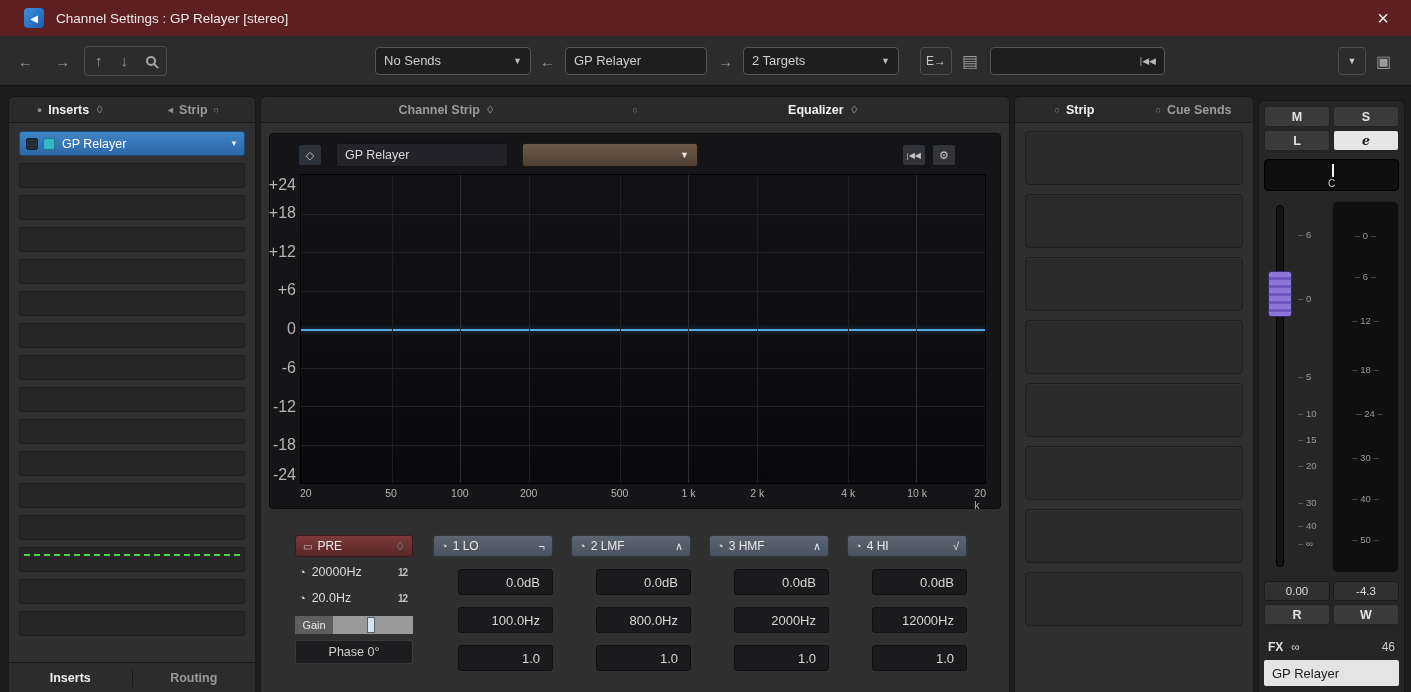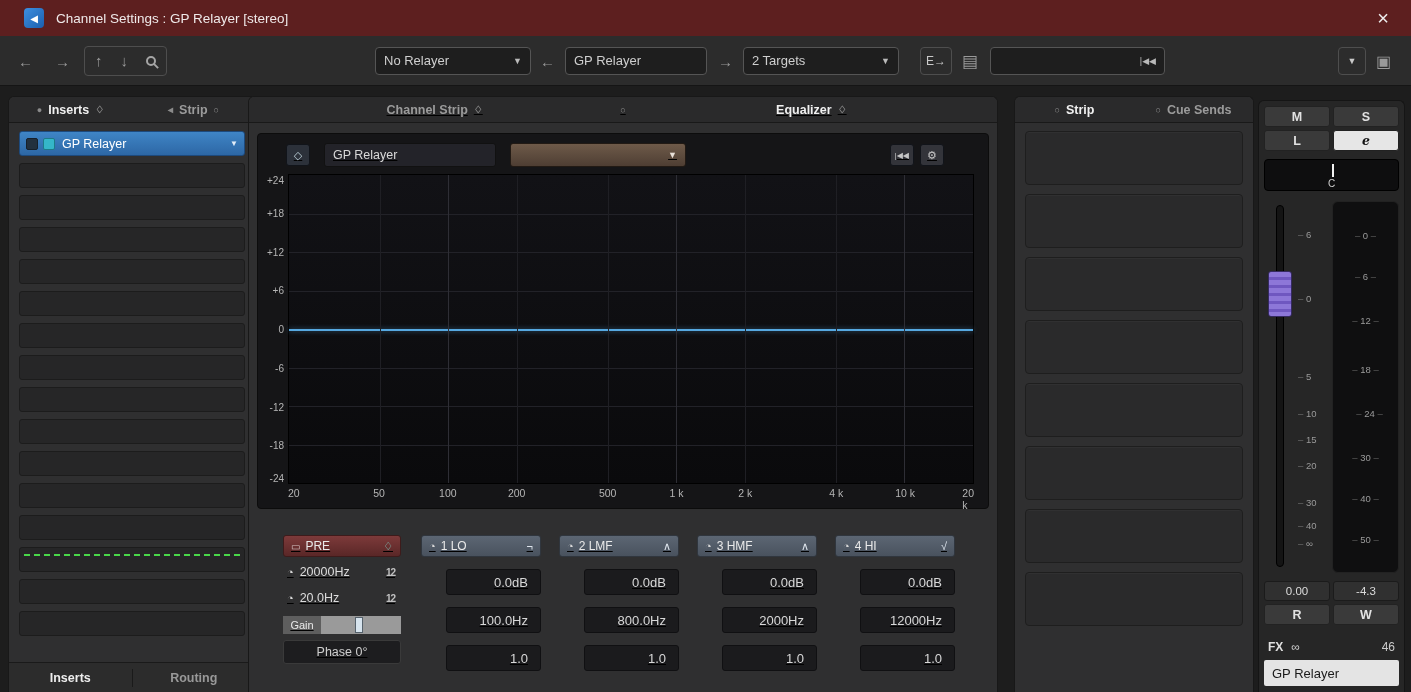--- a/index.html
+++ b/index.html
@@ -30,21 +30,21 @@
   .tb-combo .arr { margin-left:auto; font-size:9px; color:#bbb; }
   .tb-btn { border:1px solid #4e4e4e; border-radius:4px; height:28px; min-width:28px;
             display:flex; align-items:center; justify-content:center; color:#c9c9c9; font-size:12px; }
   .tb-plain { color:#9a9a9a; font-size:15px; }
 
   
   #main { position:absolute; top:86px; left:0; right:0; bottom:0; background:#1d1d1d; }
   .panel { position:absolute; top:10px; bottom:0; background:#2f2f30; border:1px solid #181818;
            border-bottom:none; border-radius:6px 6px 0 0; display:flex; flex-direction:column; }
   .inserts-panel { left:8px;   width:248px; }
-  .eq-panel      { left:248px; width:750px;text-decoration:underline; }
+  .eq-panel      { left:260px; width:750px; }
   .sends-panel   { left:1014px;width:240px; }
 
   .tabbar { height:26px; background:#2a2a2b; border-bottom:1px solid #191919;
             border-radius:6px 6px 0 0; display:flex; align-items:center;
             font-size:12.5px; font-weight:bold; color:#9b9b9b; }
   .tabbar .half { flex:1; display:flex; align-items:center; justify-content:center; gap:6px; }
   .tab.active { color:#f0f0f0; }
   .led { font-size:9px; color:#8b8b8b; }
   .diamond { font-size:10px; color:#8b8b8b; }
   .strip-ic { font-size:10px; color:#8b8b8b; }
@@ -83,21 +83,21 @@
                  align-items:center; padding:0 8px; }
   .preset-combo { width:176px; height:24px; background:linear-gradient(180deg,#6e5a49,#4e3e33);
                   border:1px solid #221a14; border-radius:3px; display:flex; align-items:center;
                   color:#e8e0d8; font-size:12px; padding:0 8px; }
   .preset-combo .arr { margin-left:auto; font-size:9px; color:#e8e0d8; }
   .disp-btns { margin-left:auto; margin-right:30px; display:flex; gap:6px; }
   .disp-btns .sm-btn { background:#33343a; color:#c6c6c6; }
 
   .eq-area { display:flex; }
   .db-gutter { width:24px; position:relative; }
-  .db-gutter span { position:absolute; right:4px; font-size:10px; color:#b5b5b5; }
+  .db-gutter span { position:absolute; right:4px; font-size:16px; color:#b5b5b5; }
   .eq-graph { flex:1; height:310px; position:relative;
               background:linear-gradient(180deg,#121216,#0a0a0c); border:1px solid #000; }
   .gl-h { position:absolute; left:0; right:0; height:1px; background:#222228; }
   .gl-v { position:absolute; top:0; bottom:0; width:1px; background:#1f1f24; }
   .gl-v.major { background:#2e2e35; }
   .zero-line { position:absolute; left:0; right:0; top:50%; height:2px; background:#56a8e0;
                box-shadow:0 0 5px rgba(86,168,224,0.55); }
   .freq-row { position:relative; height:16px; margin-left:24px; margin-top:2px; }
   .freq-row span { position:absolute; top:1px; font-size:10.5px; color:#b5b5b5; }
 
@@ -188,21 +188,21 @@
     <div style="left:12px; display:flex; gap:10px;">
       <span class="tb-ic">←</span>
       <span class="tb-ic">→</span>
     </div>
     <div class="tb-group" style="left:84px;">
       <span class="tb-ic">↑</span>
       <span class="tb-ic">↓</span>
       <span class="mag"></span>
     </div>
     <div class="tb-field tb-combo" style="left:375px; width:156px;">
-      <span>No Relayer</span>
+      <span>No Sends</span>
       <span class="arr">▼</span>
     </div>
     <div class="tb-plain" style="left:540px;">←</div>
     <div class="tb-field" style="left:565px; width:142px;">
       <span>GP Relayer</span>
     </div>
     <div class="tb-plain" style="left:718px;">→</div>
     <div class="tb-field tb-combo" style="left:743px; width:156px;">
       <span>2 Targets</span>
       <span class="arr">▼</span>

